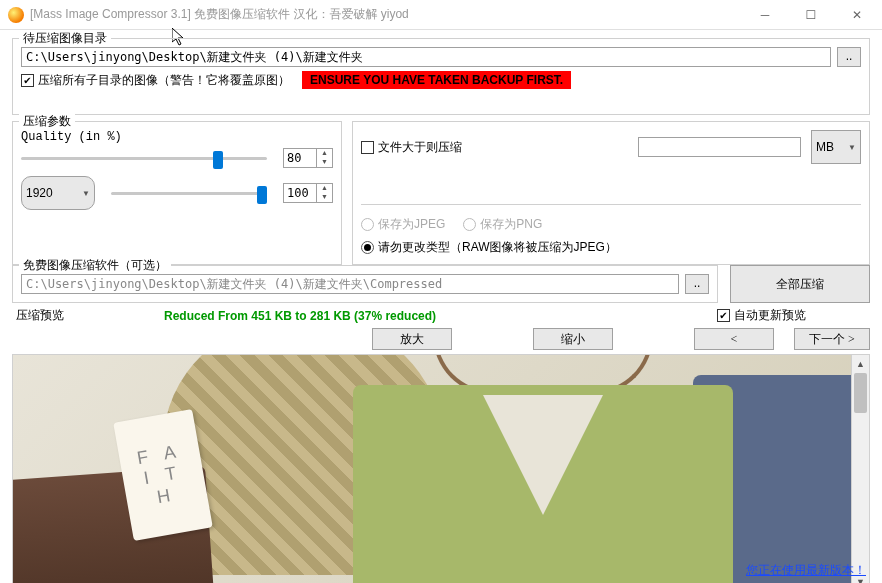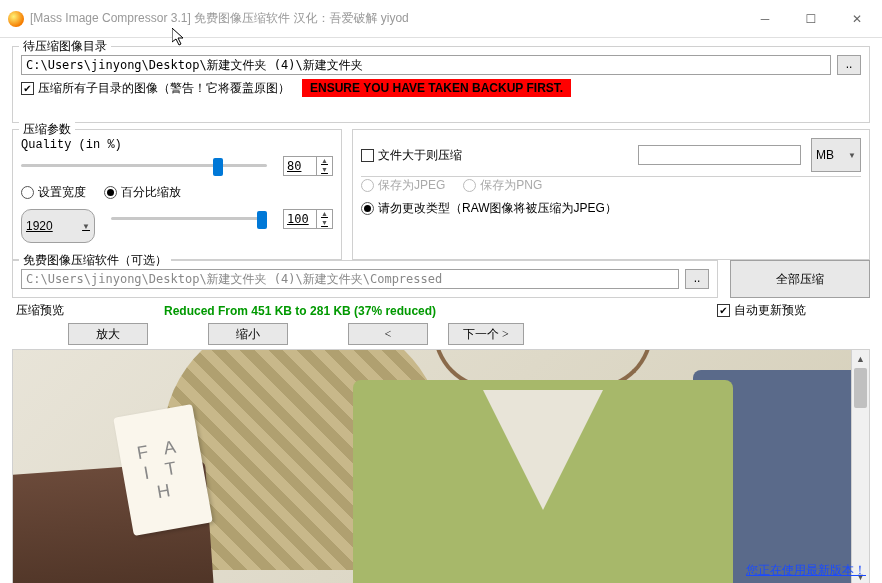--- a/index.html
+++ b/index.html
@@ -1,18 +1,18 @@
 <!DOCTYPE html>
 <html><head>
 <meta charset="utf-8">
 <style>
 * { box-sizing: border-box; margin: 0; padding: 0; font-family: "Microsoft YaHei", SimSun, sans-serif; font-size: 12px; }
 body { background: #fff; width: 882px; height: 583px; overflow: hidden; position: relative; }
 
-.titlebar { height: 38px; display: flex; align-items: center; padding: 0 2px 0 8px; background: #fff; border-bottom: 1px solid #e0e0e0; }
+.titlebar { height: 30px; display: flex; align-items: center; padding: 0 2px 0 8px; background: #fff; border-bottom: 1px solid #e0e0e0; }
 .titlebar .app-icon { width: 16px; height: 16px; border-radius: 50%; background: radial-gradient(circle at 35% 35%, #fff176, #f57c00 70%); margin-right: 6px; display:inline-block; }
 .titlebar .title { color: #999; font-size: 12px; flex: 1; }
 .titlebar .winbtn { width: 46px; height: 30px; display: flex; align-items: center; justify-content: center; color: #666; }
 .cursor { position: absolute; left: 172px; top: 28px; pointer-events:none; }
 
 .content { padding: 8px 12px 0 12px; font-family: SimSun, monospace; }
 
 .group { border: 1px solid #d0d0d0; padding: 8px 8px 25px 8px; margin-bottom: 6px; position: relative; }
 .group-title { position: absolute; top: -9px; left: 6px; background: #fff; padding: 0 4px; font-family: SimSun; }
 
@@ -22,21 +22,21 @@
 .browse-btn { width: 24px; height: 20px; border: 1px solid #a0a0a0; background: #e8e8e8; text-align: center; line-height: 16px; }
 
 .check-row { display:flex; align-items:center; margin-top: 4px; gap: 12px; }
 .chk { width:13px; height:13px; border:1px solid #333; display:inline-flex; align-items:center; justify-content:center; font-size:10px; background:#fff; }
 .warn-banner { background:#ff0000; color:#000; font-weight:bold; padding:2px 8px; font-family: Arial; }
 
 .params-row { display:flex; gap:10px; }
 .params-left { flex: 0 0 330px; border:1px solid #d0d0d0; padding: 8px; position:relative; }
 .params-right { flex: 1; border:1px solid #d0d0d0; padding: 8px; position:relative; display:flex; flex-direction:column; gap:4px; }
 
-.slider-wrap { display:flex; gap:16px; margin:4px 0 8px 0;text-decoration:underline; }
+.slider-wrap { display:flex; align-items:center; gap:16px; margin:4px 0 8px 0; }
 .slider { flex:1; height: 18px; position:relative; }
 .slider-track { position:absolute; left:0; right:0; top:8px; height:3px; background:#c8c8c8; border-radius:2px; }
 .slider-thumb { position:absolute; top:2px; width:10px; height:18px; background:#0078d7; border-radius:2px; }
 .num-spin { width:50px; height:20px; border:1px solid #a0a0a0; display:flex; }
 .num-spin input { border:none; width:32px; text-align:left; padding-left:3px; font-family:SimSun,monospace; font-size:12px; outline:none; }
 .num-spin .arrows { width:16px; display:flex; flex-direction:column; }
 .num-spin .arrows span { flex:1; font-size:7px; text-align:center; line-height:8px; border-left:1px solid #a0a0a0; color:#555; }
 
 .radio-row { display:flex; gap:18px; align-items:center; margin: 4px 0 8px 0; }
 .radio { width:13px; height:13px; border:1px solid #555; border-radius:50%; display:inline-flex; align-items:center; justify-content:center; background:#fff; }
@@ -50,21 +50,21 @@
 
 .big-btn { height: 38px; flex: 0 0 140px; border:1px solid #a0a0a0; background:#e8e8e8; display:flex; align-items:center; justify-content:center; font-family:SimSun; }
 
 .output-row { display:flex; gap:12px; align-items:stretch; margin-bottom:4px; }
 .output-left { flex:1; border:1px solid #d0d0d0; padding:8px; position:relative; }
 
 .preview-section { margin-top: 2px; }
 .preview-top { display:flex; align-items:center; gap: 20px; padding: 0 4px; }
 .preview-label { font-family:SimSun; }
 .reduced-msg { color:#009900; font-family: Liberation Sans, sans-serif; font-weight:bold; }
-.btn-row { display:flex; gap:60px; margin: 4px 0 4px 56px; align-items:center; }
+.btn-row { display:flex; gap:81px; margin: 4px 0 4px 56px; align-items:center;justify-content:flex-end; }
 .small-btn { width:80px; height:22px; border:1px solid #a0a0a0; background:#e8e8e8; display:flex; align-items:center; justify-content:center; font-family:SimSun; }
 
 .preview-area { border:1px solid #d0d0d0; height: 238px; display:flex; position:relative; background:#fff; }
 .img-surface { flex:1; overflow:hidden; position:relative; background: linear-gradient(135deg,#e8e4d8 0%, #d4ceb8 100%); }
 .scrollbar-v { width:18px; background:#f0f0f0; border-left:1px solid #d0d0d0; display:flex; flex-direction:column; }
 .scrollbar-v .sbtn { height:18px; display:flex; align-items:center; justify-content:center; font-size:9px; color:#555; }
 .scrollbar-v .strack { flex:1; position:relative; }
 .scrollbar-v .sthumb { position:absolute; left:2px; right:2px; top:0; height:40px; background:#c0c0c0; border-radius:2px; }
 .scrollbar-h-row { display:flex; height:18px; }
 .scrollbar-h { flex:1; background:#f0f0f0; border:1px solid #d0d0d0; border-top:none; display:flex; }
@@ -131,30 +131,20 @@
           <div class="slider-thumb" style="left:78%"></div>
         </div>
         <div class="num-spin">
           <input value="80" style="">
           <div class="arrows">
               <span>▲</span>
               <span>▼</span>
             </div>
         </div>
       </div>
-      <div class="radio-row">
-        <label>
-          <span class="radio"></span>
-          <span class="radio-label">设置宽度</span>
-        </label>
-        <label>
-          <span class="radio sel"></span>
-          <span class="radio-label">百分比缩放</span>
-        </label>
-      </div>
       <div class="slider-wrap">
         <div class="combo" style="width:74px;border-radius:10px;">
           <span style="flex:1">1920</span>
           <span class="arrow">▼</span>
         </div>
         <div class="slider">
           <div class="slider-track"></div>
           <div class="slider-thumb" style="left:calc(100% - 10px)"></div>
         </div>
         <div class="num-spin">
@@ -173,21 +163,21 @@
           <span class="chk"></span>
           <span>文件大于则压缩</span>
         </label>
         <div style="flex:1"></div>
         <input class="path-input" style="flex: 0 0 130px;" value="">
         <div class="combo" style="width:50px">
           <span style="flex:1">MB</span>
           <span class="arrow">▼</span>
         </div>
       </div>
-      <div style="border-top:1px solid #d0d0d0; padding-top:0;">
+      <div style="border-top:1px solid #d0d0d0; padding-top:11px;margin-top:36px;">
         <div class="radio-row" style="margin:0 0 6px 0;">
           <label>
             <span class="radio disabled"></span>
             <span class="radio-label disabled">保存为JPEG</span>
           </label>
           <label>
             <span class="radio disabled"></span>
             <span class="radio-label disabled">保存为PNG</span>
           </label>
         </div>

